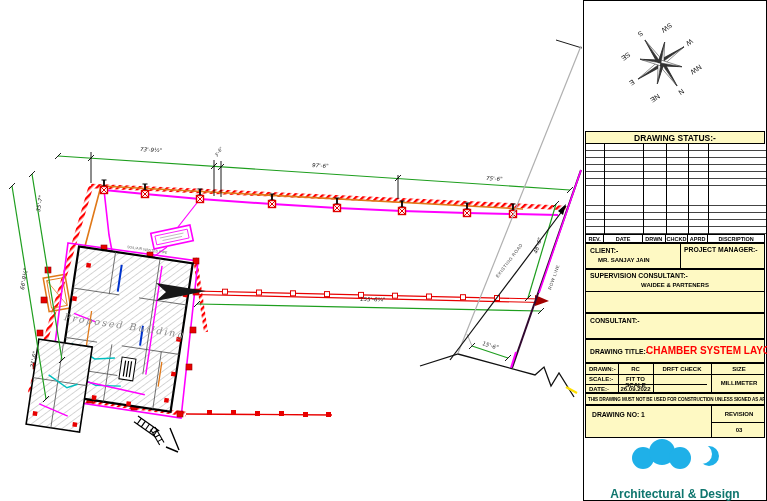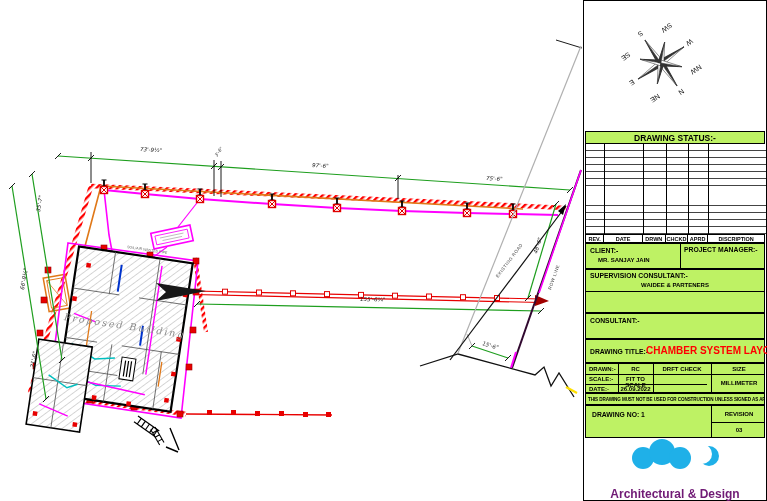--- a/index.html
+++ b/index.html
@@ -2,39 +2,39 @@
 <html><head>
 <meta charset="utf-8">
 <style>
   html,body{margin:0;padding:0;}
   body{width:767px;height:501px;background:#fff;position:relative;overflow:hidden;
        font-family:"Liberation Sans",sans-serif;}
   .abs{position:absolute;}
   
   #titleblock{position:absolute;left:583px;top:0;width:182px;height:499px;
               border:1.5px solid #000;background:#fff;}
-  .sect{position:absolute;left:1px;right:1px;border:1px solid #000;box-sizing:border-box;background:#bef264;}
+  .sect{position:absolute;left:1px;right:1px;border:1px solid #000;box-sizing:border-box;background:#fef9c3;}
   .tb-big{font-size:8.5px;font-weight:bold;text-align:center;}
   .tb-label{font-size:6.8px;font-weight:bold;color:#000;}
   .tb-small{font-size:6px;font-weight:bold;color:#000;}
   .revgrid{position:absolute;left:1px;width:180px;top:143px;height:90px;
            border-left:1px solid #000;border-right:1px solid #000;
            background:repeating-linear-gradient(to bottom,transparent 0,transparent 6.1px,#444 6.1px,#444 6.92px);}
   .colline{position:absolute;top:0;bottom:0;width:1px;background:#000;}
   .revhead{position:absolute;left:1px;width:180px;top:233px;height:9px;display:flex;
            border:1px solid #000;box-sizing:border-box;}
   .revhead div{font-size:5.5px;font-weight:bold;text-align:center;border-right:1px solid #000;
                overflow:hidden;line-height:8px;}
   .cellc{position:absolute;font-size:6px;font-weight:bold;text-align:center;}
   .redtitle{color:#f00;font-weight:bold;font-size:10px;white-space:nowrap;}
   .disc{font-size:4.6px;font-weight:bold;white-space:nowrap;overflow:hidden;letter-spacing:-0.1px;}
   .brandname{position:absolute;left:0;width:182px;text-align:center;font-size:13px;
              font-weight:bold;color:#101010;letter-spacing:0.6px;}
   .brandtag{position:absolute;left:0;width:182px;text-align:center;font-size:12px;
-            font-weight:bold;color:#701a75;}
+            font-weight:bold;color:#0f766e;}
 </style>
 </head>
 <body>
 
 <svg class="abs" style="left:0;top:0" width="583" height="501" viewBox="0 0 583 501">
   <defs>
     <pattern id="redhatch" width="5" height="5" patternUnits="userSpaceOnUse" patternTransform="rotate(45)">
       <rect width="5" height="5" fill="#fff"></rect>
       <rect width="2.4" height="5" fill="#f00"></rect>
     </pattern>

